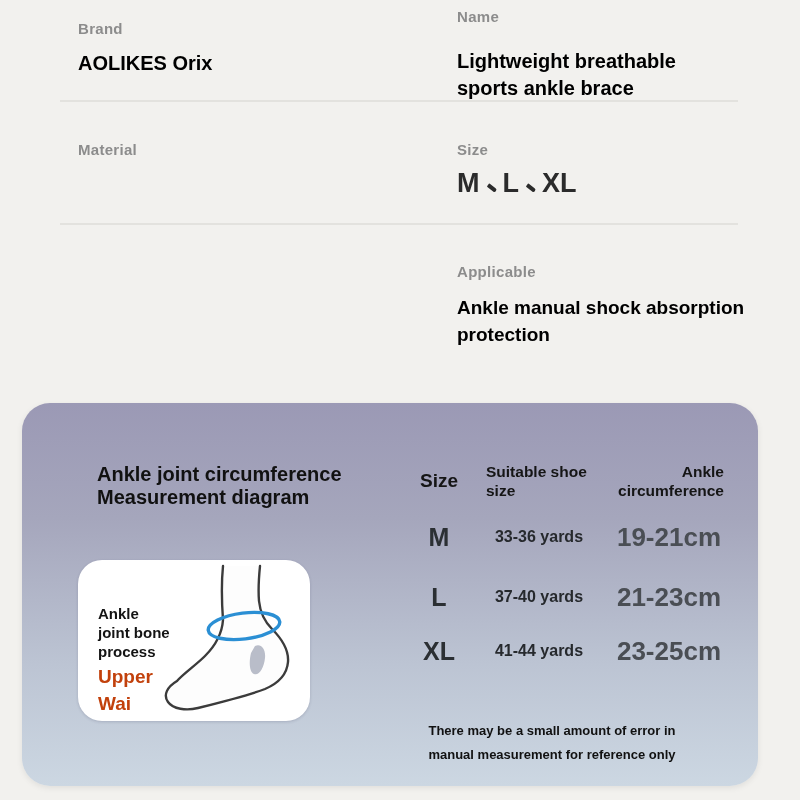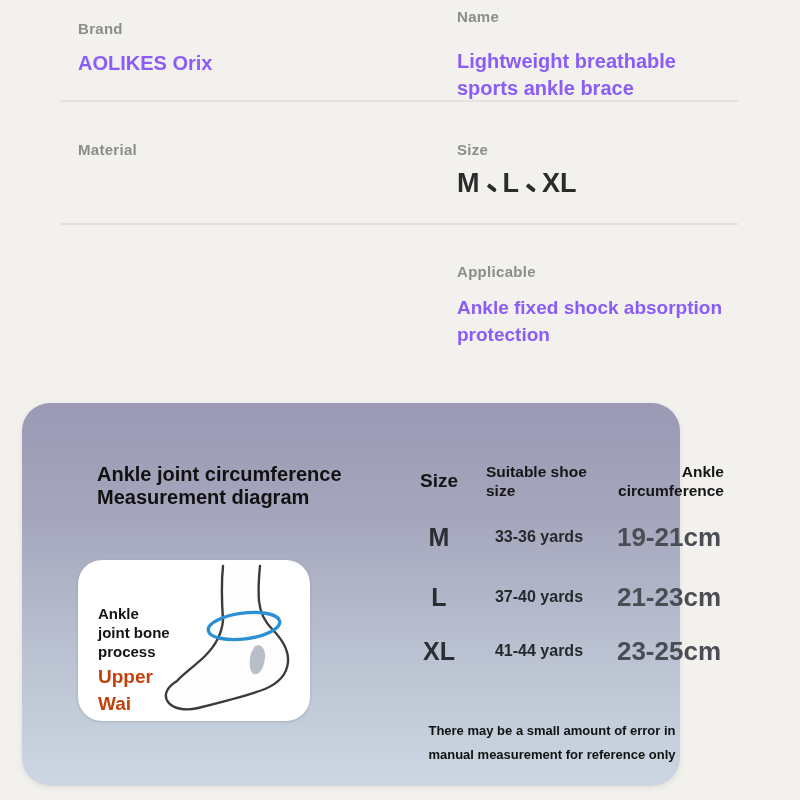--- a/index.html
+++ b/index.html
@@ -9,40 +9,40 @@
     font-family:"Liberation Sans","DejaVu Sans",sans-serif;
     color:#161616;
     -webkit-font-smoothing:antialiased;
   }
   .stage{position:relative;width:800px;height:800px;}
 
   
   .spec-label{
     position:absolute;font-size:15px;font-weight:bold;color:#8c8c8c;letter-spacing:.3px;
   }
-  .spec-value{position:absolute;font-weight:bold;color:#8b5cf6;}
+  .spec-value{position:absolute;font-weight:bold;color:#000000;}
   .v-brand{left:78px;top:52px;font-size:20px;}
   .v-name{left:457px;top:48px;font-size:20px;line-height:27px;}
   .v-material{left:78px;top:179px;font-size:18px;}
   .v-size{left:457px;top:168px;font-size:27px;color:#2b2b2b;display:flex;align-items:center;}
   .v-applicable{left:457px;top:294px;font-size:19px;line-height:27px;}
   .divider{position:absolute;left:60px;width:678px;height:2px;background:#e3e2de;}
   .div-1{top:100px;}
   .div-2{top:223px;}
 
   
   .csep{display:inline-block;position:relative;width:13px;height:20px;margin:6px 5px 0 5px;}
   .csep::after{
     content:"";position:absolute;left:2px;top:9px;width:10px;height:4px;
     background:#2b2b2b;border-radius:1px 3px 3px 1px;transform:rotate(38deg);
   }
 
   
   .panel{
-    position:absolute;left:22px;top:403px;width:658px;height:383px;
+    position:absolute;left:22px;top:403px;width:736px;height:383px;
     border-radius:28px;
     background:linear-gradient(180deg,#9b99b5 0%,#a5a6bc 30%,#bcc4d3 68%,#ccd7e2 100%);
     box-shadow:0 2px 6px rgba(0,0,0,.08);
   }
   .panel-title{position:absolute;left:75px;top:60px;font-size:20px;font-weight:bold;color:#111;}
   .panel-title .t2{}
 
   
   .card{
     position:absolute;left:56px;top:157px;width:232px;height:161px;
@@ -97,21 +97,21 @@
     <span class="csep"></span>
     <span>L</span>
     <span class="csep"></span>
     <span>XL</span>
   </div>
 
   <div class="divider div-2"></div>
 
   <div class="spec-label" style="left:457px;top:263px">Applicable</div>
   <div class="spec-value v-applicable">
-    <div>Ankle fixed shock absorption</div>
+    <div>Ankle manual shock absorption</div>
     <div>protection</div>
   </div>
 
   <div class="panel">
 
     <div class="panel-title">
       <div>Ankle joint circumference</div>
       <div class="t2">Measurement diagram</div>
     </div>
 

